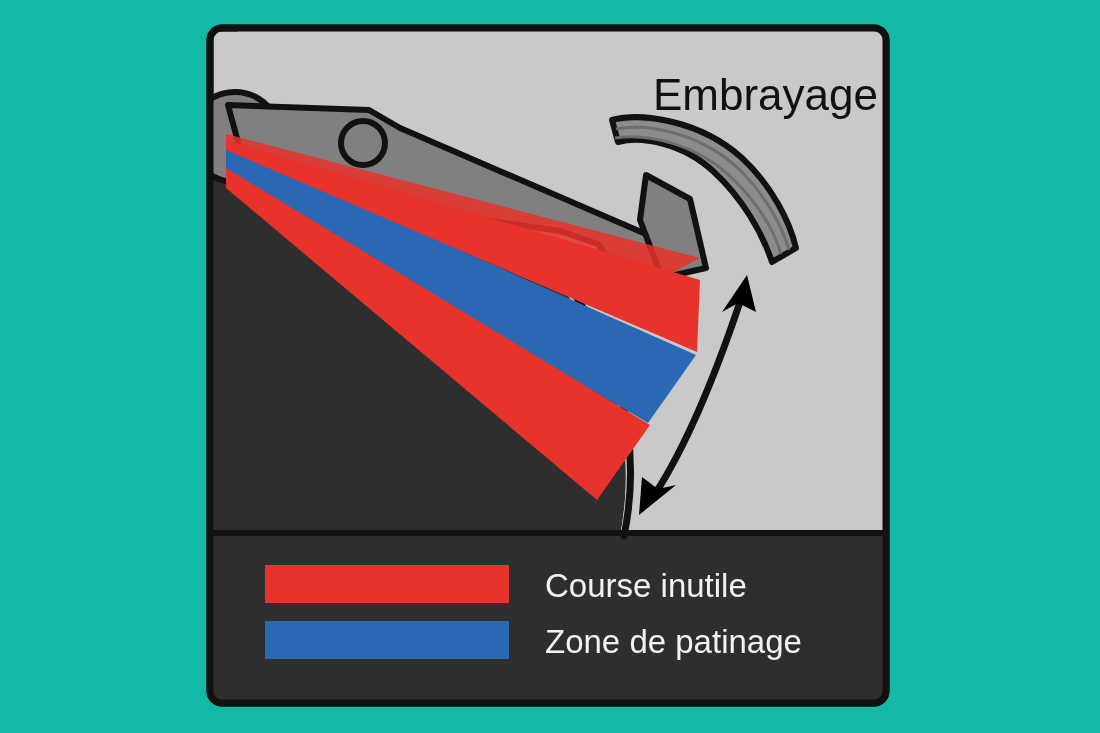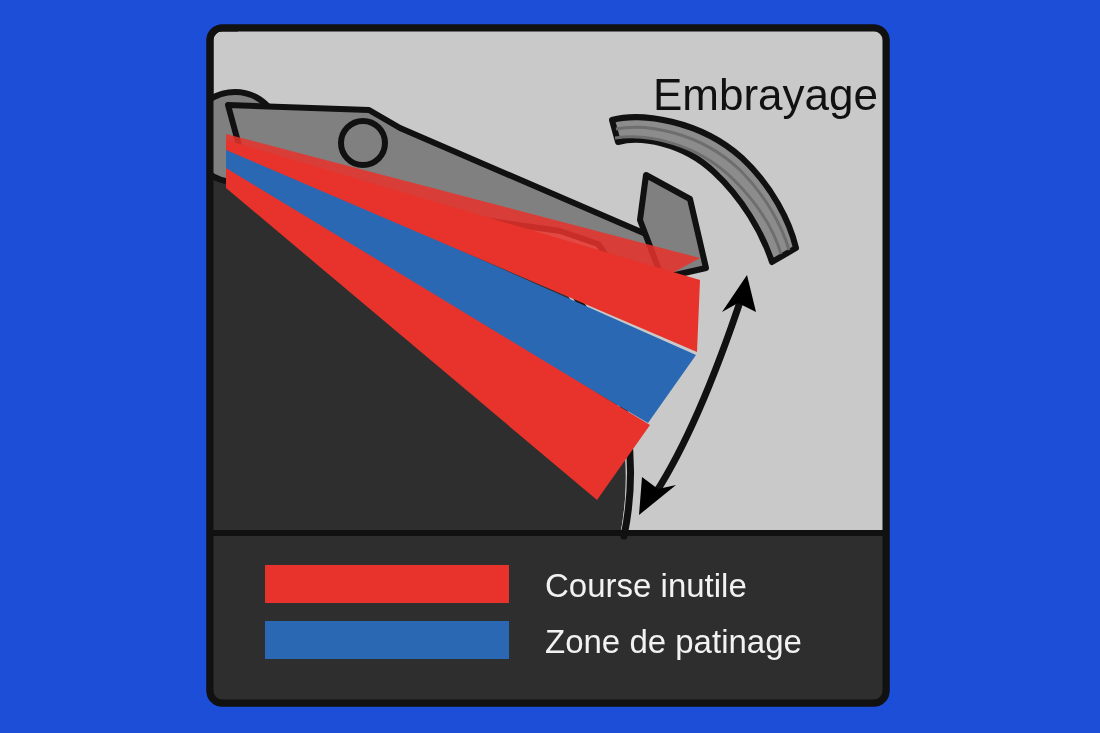--- a/index.html
+++ b/index.html
@@ -10,21 +10,21 @@
   body {
     width: 1100px;
     height: 733px;
     font-family: "Liberation Sans", sans-serif;
     overflow: hidden;
   }
   #stage {
     position: relative;
     width: 1100px;
     height: 733px;
-    background: #1d4ed8;
+    background: #14b8a6;
   }
   #diagram-svg {
     position: absolute;
     left: 0;
     top: 0;
     display: block;
   }
   .diagram-label {
     font-family: "Liberation Sans", sans-serif;
   }

